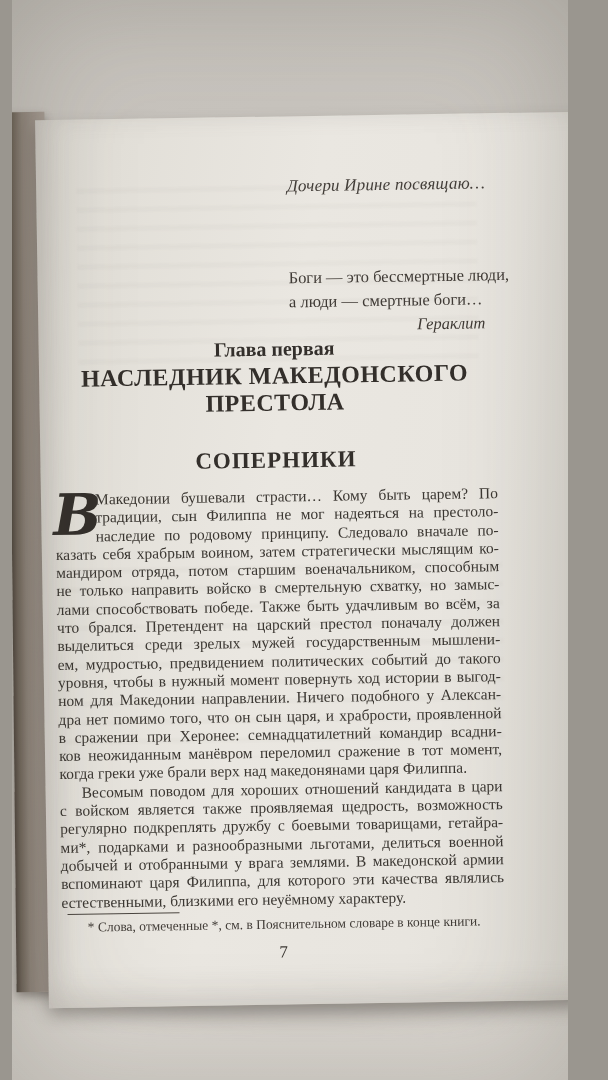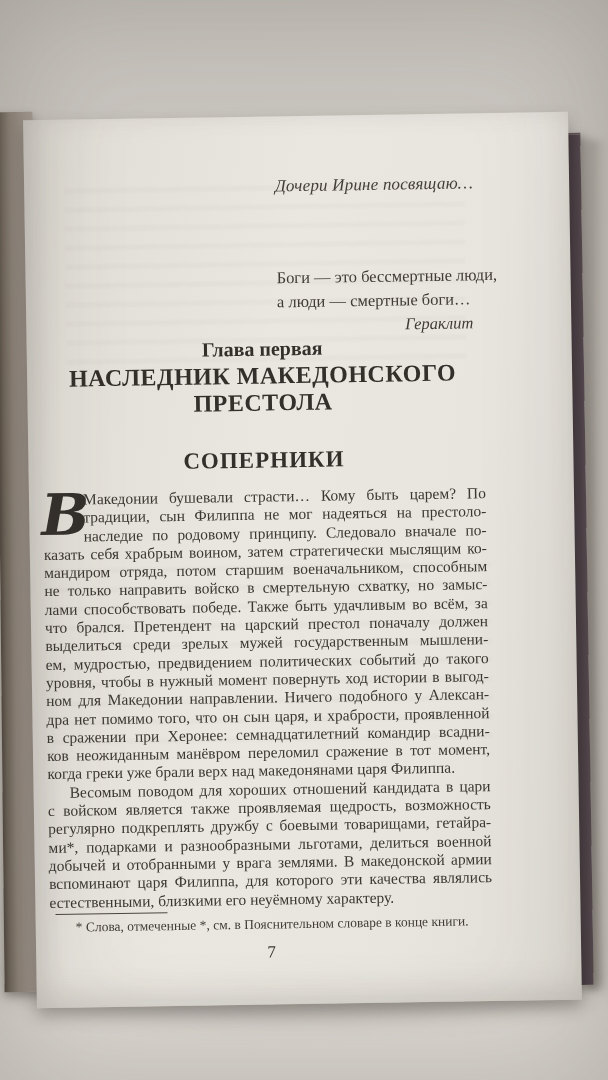--- a/index.html
+++ b/index.html
@@ -1,19 +1,20 @@
 <!DOCTYPE html>
 <html><head>
 <meta charset="utf-8">
 <style>
   html,body{margin:0;padding:0;background:#9a968f;}
   #canvas{
-    position:relative;width:608px;height:1080px;overflow:hidden;
+    position:relative;width:556px;height:1080px;overflow:hidden;
     font-family:"Liberation Serif", serif;
     background:#a16207;
+    margin-left:12px;
   }
   
   .wall{position:absolute;inset:0;
     background:linear-gradient(160deg,#c6c2bc 0%,#cbc7c1 40%,#cfcbc5 100%);}
   .table{position:absolute;left:0;top:975px;width:608px;height:105px;
     background:linear-gradient(180deg,#cfcbc5 0%,#dad6d0 35%,#dcd8d2 100%);}
   .book-shadow{position:absolute;left:8px;top:955px;width:575px;height:60px;
     background:#aaa6a0;filter:blur(12px);border-radius:50%;opacity:.75;}
   .stack-left{position:absolute;left:0;top:112px;width:37px;height:880px;
     transform:rotate(-0.6deg);

